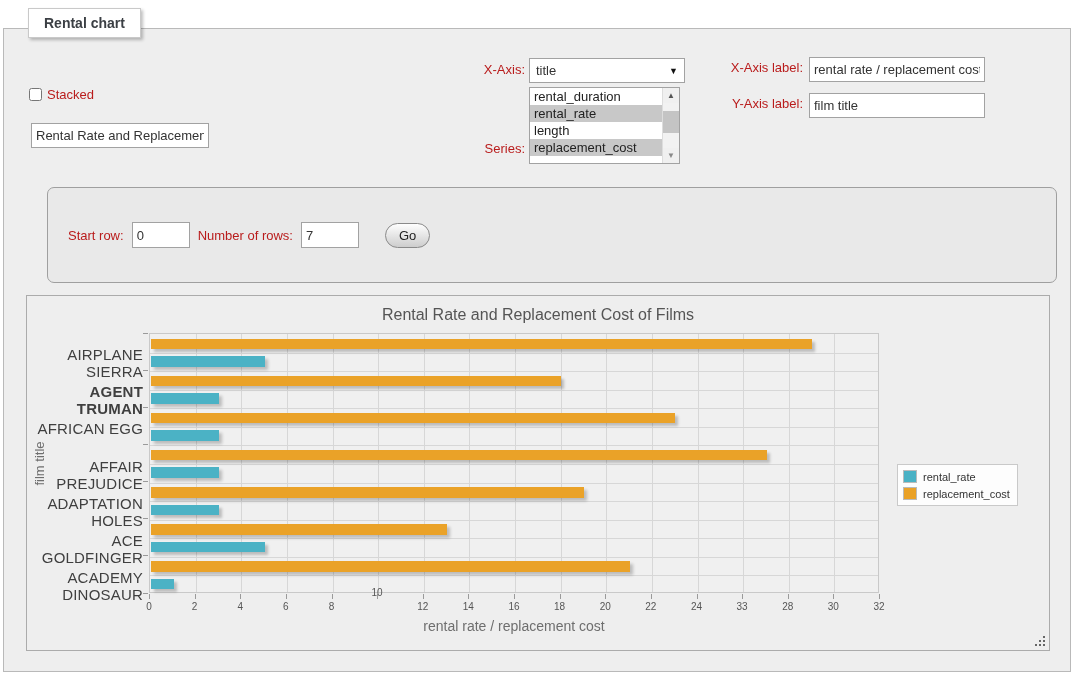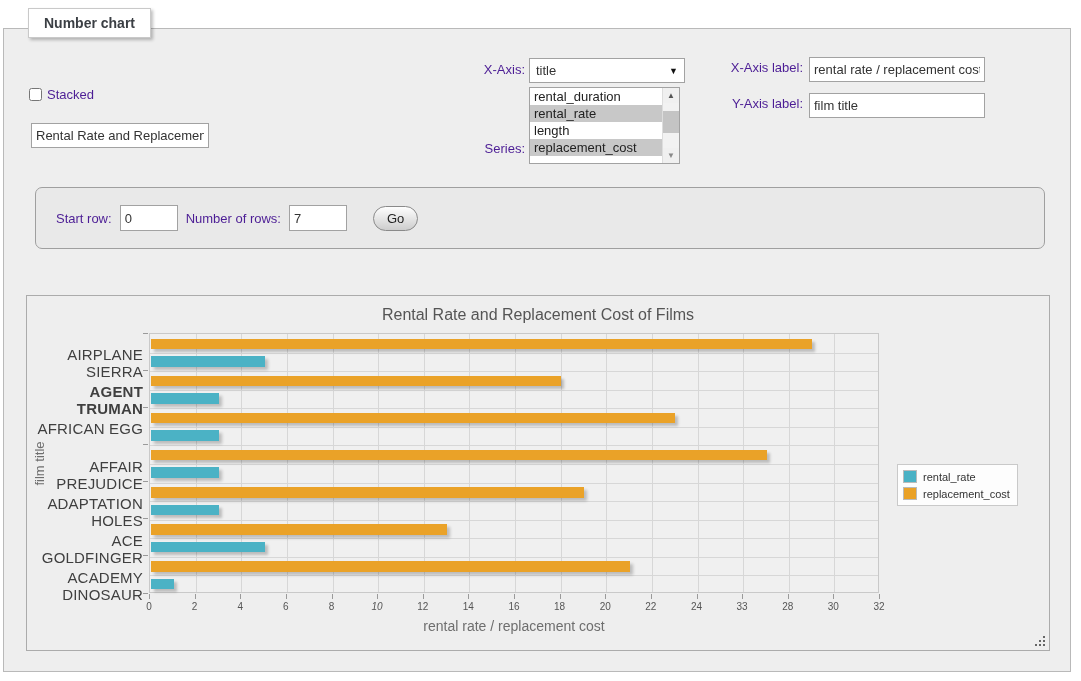--- a/index.html
+++ b/index.html
@@ -5,21 +5,21 @@
   * { box-sizing: border-box; margin: 0; padding: 0; }
   html,body { background:#fff; font-family:"Liberation Sans", sans-serif; }
   #stage { position:relative; width:1081px; height:681px; background:#fff; overflow:hidden; }
 
   .fieldset { position:absolute; left:3px; top:28px; width:1068px; height:644px;
               background:#eeeeee; border:1px solid #b9b9b9; }
   .legend-tab { position:absolute; left:24px; top:-21px; background:#fff; border:1px solid #c9c9c9;
                 box-shadow:2px 2px 3px rgba(0,0,0,0.25); padding:6px 15px; font-size:14px;
                 font-weight:bold; color:#3b3f44; z-index:5; }
 
-  .ctl-label { font-size:13px; color:#4c1d95; }
+  .ctl-label { font-size:13px; color:#b91c1c; }
   .abs { position:absolute; }
 
   .radio-row { left:25px; top:26px; display:flex; align-items:center; gap:4px; }
   .radio-row label { display:flex; align-items:center; gap:4px; margin-right:10px; font-size:13px; color:#333; }
   .chk-row { left:25px; top:58px; display:flex; align-items:center; gap:5px; }
 
   input[type=text] { border:1px solid #a2a2a2; background:#fff; font-size:13px; color:#333;
                      padding:3px 4px; font-family:"Liberation Sans", sans-serif; }
   .title-input { left:27px; top:94px; width:178px; height:25px; }
 
@@ -35,21 +35,21 @@
   .opt.sel { background:#c8c8c8; }
   .sbar { width:17px; background:#f2f2f2; border-left:1px solid #ddd; display:flex; flex-direction:column; }
   .sbtn { height:15px; background:#f0f0f0; font-size:8px; color:#555; text-align:center; line-height:15px; }
   .sthumb { height:22px; background:#c4c4c4; margin-top:8px; }
 
   .xlab-txt { left:659px; top:31px; width:140px; text-align:right; }
   .xlab-input { left:805px; top:28px; width:176px; height:25px; }
   .ylab-txt { left:659px; top:67px; width:140px; text-align:right; }
   .ylab-input { left:805px; top:64px; width:176px; height:25px; }
 
-  .row-panel { left:31px; top:158px; width:1010px; height:62px; background:#e9e9e9;
+  .row-panel { left:43px; top:158px; width:1010px; height:96px; background:#e9e9e9;
                border:1px solid #9f9f9f; border-radius:7px; display:flex; align-items:center;
                padding-left:20px; gap:8px; }
   .row-panel input { width:58px; height:26px; }
   .go-btn { margin-left:18px; padding:4px 13px; font-size:13px; color:#222; border:1px solid #8a8a8a;
             border-radius:13px; background:linear-gradient(#fefefe,#cdcdcd); cursor:pointer;
             font-family:"Liberation Sans", sans-serif; }
 
   .chart-box { left:22px; top:266px; width:1024px; height:356px; background:#eeeeee;
                border:1px solid #ababab; }
   .chart-title { position:absolute; left:0; top:10px; width:100%; text-align:center;
@@ -73,21 +73,21 @@
   .leg-row { display:flex; align-items:center; gap:6px; }
   .leg-swatch { width:14px; height:13px; border:1px solid #bbb; }
   .leg-txt { font-size:11px; color:#333; white-space:nowrap; }
   .resize-grip { position:absolute; right:3px; bottom:3px; width:12px; height:12px; }
 </style>
 </head>
 <body>
 
 <div id="stage">
   <div class="fieldset">
-    <div class="legend-tab">Number chart</div>
+    <div class="legend-tab">Rental chart</div>
 
 
     <div class="abs chk-row">
       <input type="checkbox" id="stacked" style="">
       <label for="stacked" class="ctl-label">Stacked</label>
     </div>
 
     <input class="abs title-input" type="text" value="Rental Rate and Replacement Cost of Films" style="">
 
     <div class="abs ctl-label xaxis-label-txt">X-Axis:</div>
@@ -211,21 +211,21 @@
         <div class="xnum" style="left: 107px; top: 305px;">0</div>
         <div class="xtick-mark" style="left: 167.625px; top: 298px;"></div>
         <div class="xnum" style="left: 152.625px; top: 305px;">2</div>
         <div class="xtick-mark" style="left: 213.25px; top: 298px;"></div>
         <div class="xnum" style="left: 198.25px; top: 305px;">4</div>
         <div class="xtick-mark" style="left: 258.875px; top: 298px;"></div>
         <div class="xnum" style="left: 243.875px; top: 305px;">6</div>
         <div class="xtick-mark" style="left: 304.5px; top: 298px;"></div>
         <div class="xnum" style="left: 289.5px; top: 305px;">8</div>
         <div class="xtick-mark" style="left: 350.125px; top: 298px;"></div>
-        <div class="xnum" style="left: 335.125px; top: 305px; font-style: italic;">10</div>
+        <div class="xnum" style="left: 335.125px; top: 291px;">10</div>
         <div class="xtick-mark" style="left: 395.75px; top: 298px;"></div>
         <div class="xnum" style="left: 380.75px; top: 305px;">12</div>
         <div class="xtick-mark" style="left: 441.375px; top: 298px;"></div>
         <div class="xnum" style="left: 426.375px; top: 305px;">14</div>
         <div class="xtick-mark" style="left: 487px; top: 298px;"></div>
         <div class="xnum" style="left: 472px; top: 305px;">16</div>
         <div class="xtick-mark" style="left: 532.625px; top: 298px;"></div>
         <div class="xnum" style="left: 517.625px; top: 305px;">18</div>
         <div class="xtick-mark" style="left: 578.25px; top: 298px;"></div>
         <div class="xnum" style="left: 563.25px; top: 305px;">20</div>

